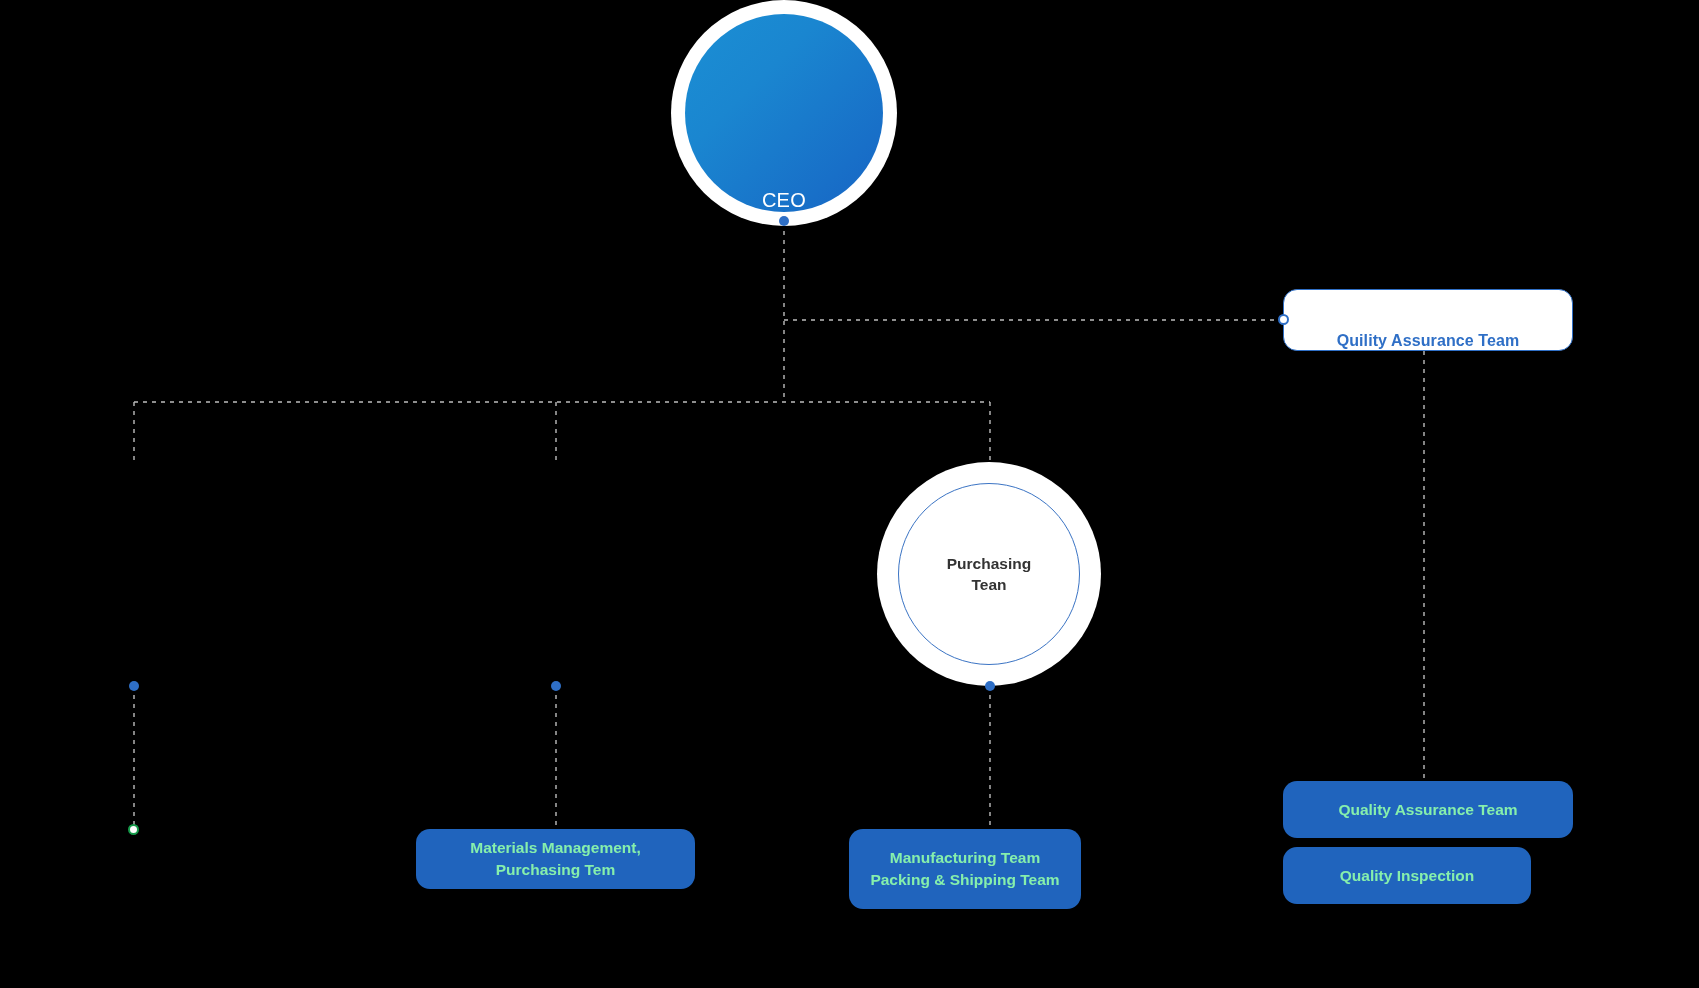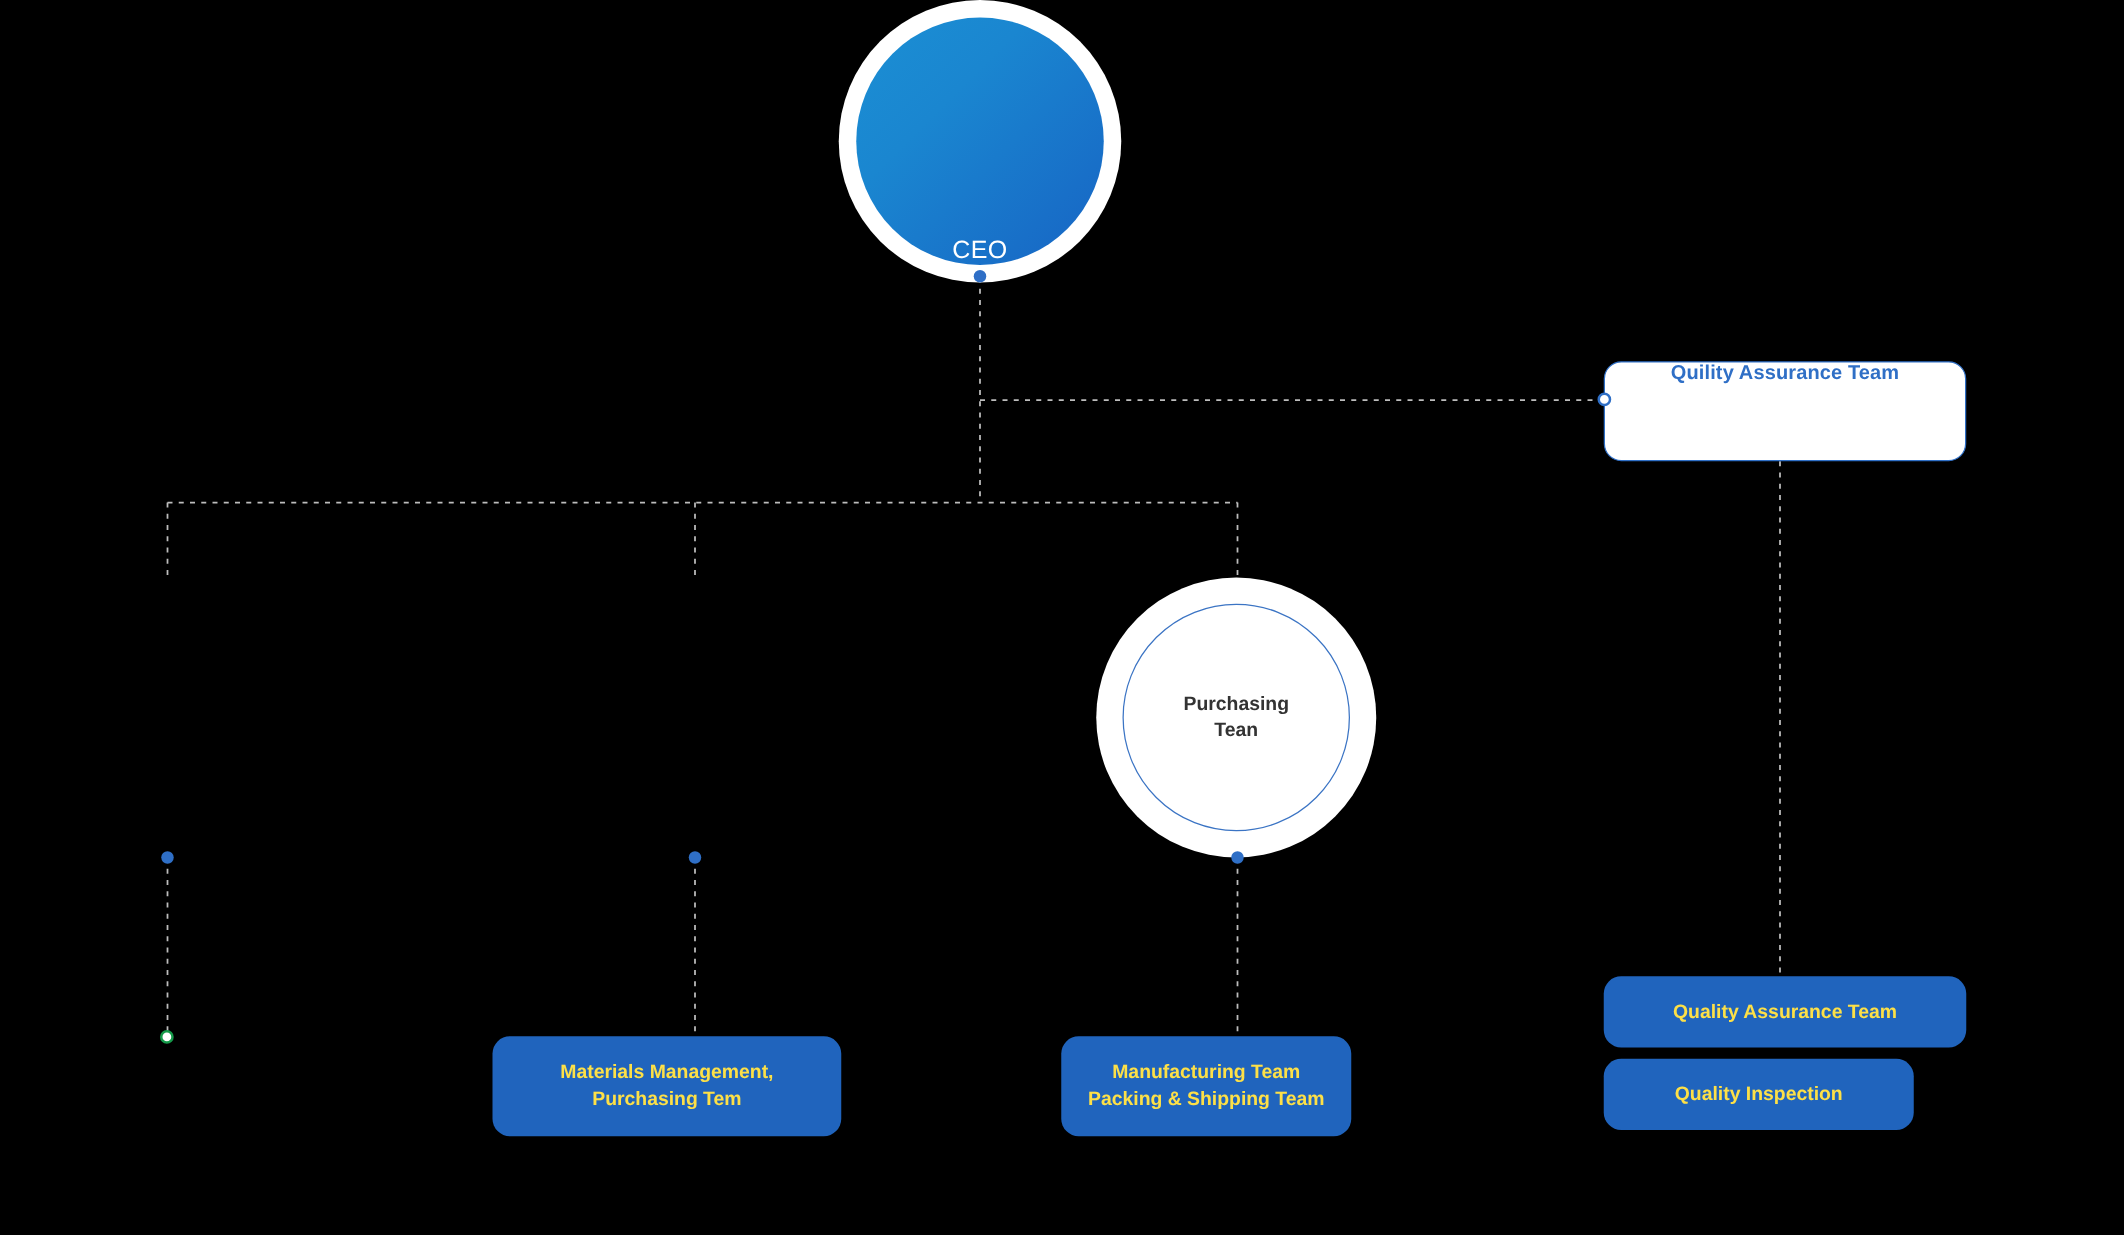--- a/index.html
+++ b/index.html
@@ -81,26 +81,26 @@
   }
 
   .node-sales      { left: 22px;  top: 462px; }
   .node-materials  { left: 443px; top: 462px; }
   .node-production { left: 877px; top: 462px; }
 
   
   .qa-pill {
     position: absolute;
     left: 1283px; top: 289px;
-    width: 290px; height: 80px;
+    width: 290px; height: 62px;
     background: #ffffff;
     border: 1.3px solid #2f6fc6;
     border-radius: 14px;
     display: flex;
-    align-items: flex-start;
+    align-items: flex-end;
     justify-content: center;
     z-index: 5;
   }
   .qa-pill-label {
     color: #2f6fc6;
     font-size: 16px;
     font-weight: bold;
     letter-spacing: 0.1px;
   }
 
@@ -109,29 +109,29 @@
     position: absolute;
     background: #2064bd;
     border-radius: 14px;
     display: flex;
     align-items: center;
     justify-content: center;
     z-index: 5;
     padding: 0 10px;
   }
   .leaf-label {
-    color: #fde047;
+    color: #86efac;
     font-size: 15.5px;
     font-weight: bold;
     line-height: 22px;
     text-align: center;
     white-space: pre-line;
   }
   .leaf-sales      { left: 0px;    top: 829px; width: 269px; height: 80px; }
-  .leaf-materials  { left: 394px;  top: 829px; width: 279px; height: 80px; }
+  .leaf-materials  { left: 416px;  top: 829px; width: 279px; height: 60px; }
   .leaf-mfg        { left: 849px;  top: 829px; width: 232px; height: 80px; }
   .leaf-qa         { left: 1283px; top: 781px; width: 290px; height: 57px; }
   .leaf-qinspect   { left: 1283px; top: 847px; width: 248px; height: 57px; }
 
   
   .dot {
     position: absolute;
     border-radius: 50%;
     z-index: 7;
   }

